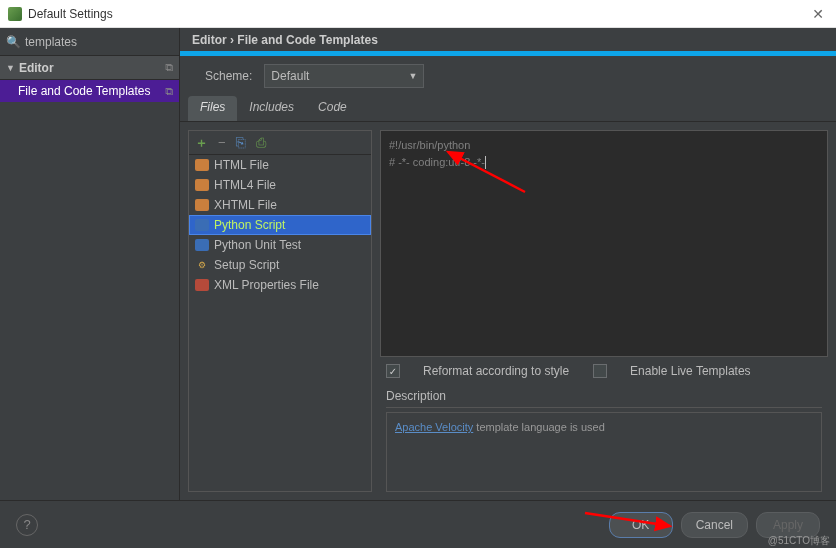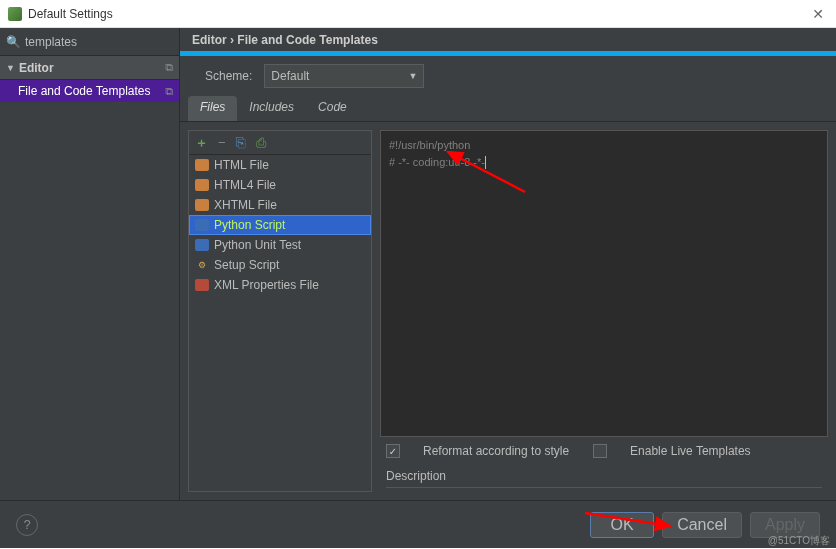--- a/index.html
+++ b/index.html
@@ -71,21 +71,21 @@
     .cb-box.checked::after { content: "✓"; color: #ccc; }
     
     .desc-block { padding: 0 6px; margin-top: 4px; }
     .desc-label { color: #bbb; font-size: 12px; margin-bottom: 4px; border-bottom: 1px solid #555; padding-bottom: 4px; }
     .desc-box { border: 1px solid #555; padding: 8px; font-size: 11px; color: #999; min-height: 80px; }
     .desc-link { color: #5a8dc7; text-decoration: underline; cursor: pointer; }
     
     .footer { height: 48px; background: #3c3f41; border-top: 1px solid #2b2b2b; display: flex; align-items: center; justify-content: space-between; padding: 0 16px; }
     .help-icon { width: 22px; height: 22px; border-radius: 50%; border: 1px solid #666; color: #888; display: flex; align-items: center; justify-content: center; font-size: 13px; cursor: pointer; }
     .footer-buttons { display: flex; gap: 8px; }
-    .btn { height: 26px; min-width: 64px; background: #4c5052; border: 1px solid #5a5d5f; color: #bbb; font-size: 16px; display: flex; align-items: center; justify-content: center; cursor: pointer; border-radius: 3px; padding: 0 14px; }
+    .btn { height: 26px; min-width: 64px; background: #4c5052; border: 1px solid #5a5d5f; color: #bbb; font-size: 12px; display: flex; align-items: center; justify-content: center; cursor: pointer; border-radius: 11px; padding: 0 14px; }
     .btn.primary { border: 1px solid #5a7dab; }
     .btn.disabled { color: #666; cursor: default; }
     
     .watermark { position: absolute; bottom: 1px; right: 6px; font-size: 10px; color: #999; }
     
     .red-arrow { position: absolute; pointer-events: none; }
     .arrow1 { left: 440px; top: 147px; }
     .arrow2 { left: 580px; top: 508px; }
   </style>
 </head>
@@ -188,20 +188,23 @@
             <span>Reformat according to style</span>
           </div>
           <div class="cb">
             <div class="cb-box"></div>
             <span>Enable Live Templates</span>
           </div>
         </div>
 
         <div class="desc-block">
           <div class="desc-label">Description</div>
+          <div class="desc-box">
+            <span class="desc-link">Apache Velocity</span><span> template language is used</span>
+          </div>
         </div>
       </div>
     </div>
   </div>
 </div>
 
 <div class="footer">
   <div class="help-icon">?</div>
   <div class="footer-buttons">
     <div class="btn primary">OK</div>

